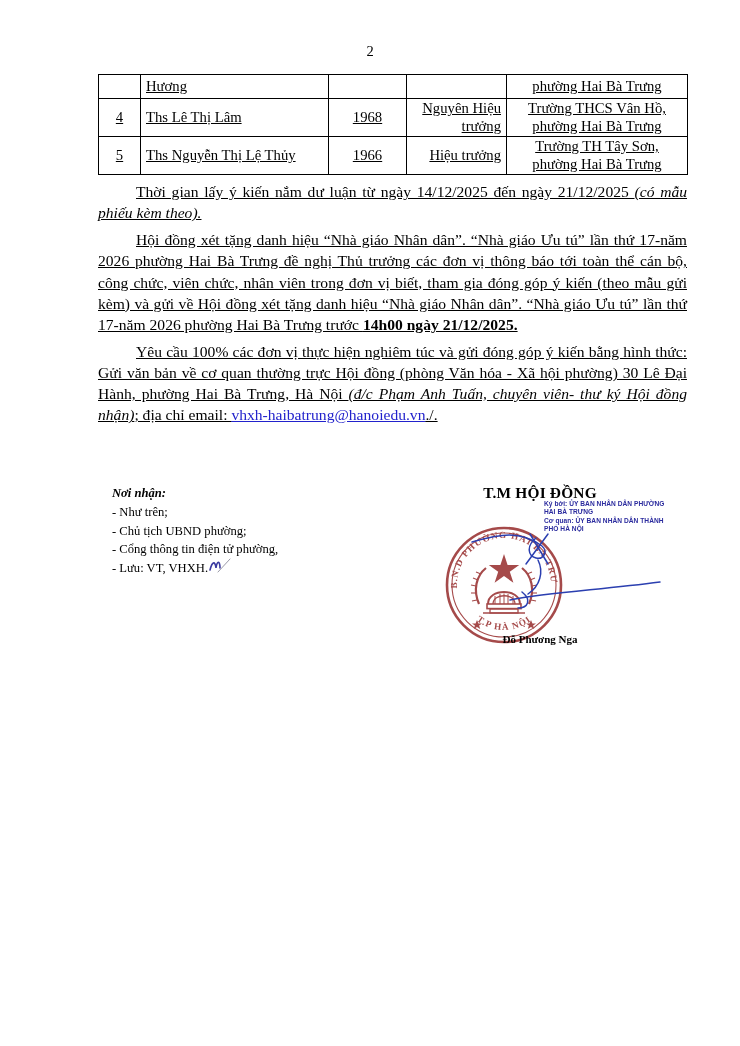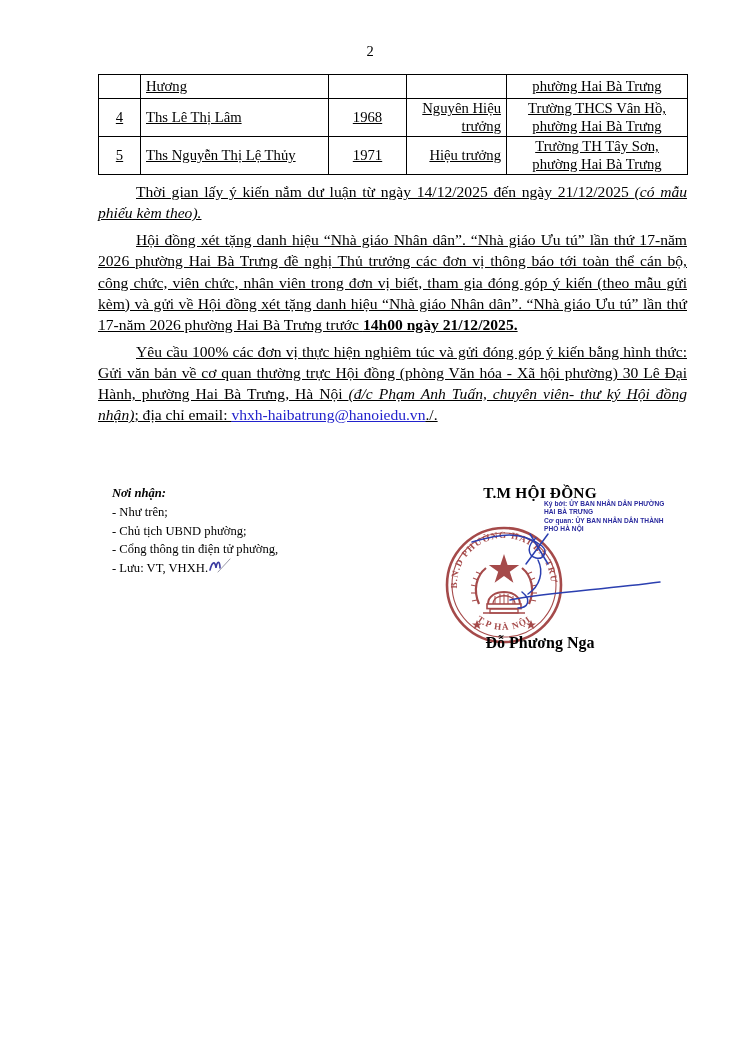--- a/index.html
+++ b/index.html
@@ -130,21 +130,21 @@
     width: 300px;
     text-align: center;
   }
   .sign-role {
     font-weight: bold;
     font-size: 15.2px;
     line-height: 1.3;
   }
   .sign-name {
     font-weight: bold;
-    font-size: 16px;
+    font-size: 11px;
     line-height: 1.35;
   }
 
   
   .digisig {
     position: absolute;
     left: 544px;
     top: 500px;
     width: 150px;
     color: #2b2b9e;
@@ -198,21 +198,21 @@
         <tr class="row-4">
           <td class="c-stt">4</td>
           <td class="c-name">Ths Lê Thị Lâm</td>
           <td class="c-year">1968</td>
           <td class="c-pos">Nguyên Hiệu trưởng</td>
           <td class="c-unit">Trường THCS Vân Hồ, phường Hai Bà Trưng</td>
         </tr>
         <tr class="row-5">
           <td class="c-stt">5</td>
           <td class="c-name">Ths Nguyễn Thị Lệ Thủy</td>
-          <td class="c-year">1971</td>
+          <td class="c-year">1966</td>
           <td class="c-pos">Hiệu trưởng</td>
           <td class="c-unit">Trường TH Tây Sơn, phường Hai Bà Trưng</td>
         </tr>
       </tbody>
     </table>
   </div>
 
   <div class="body-block">
 
     <p class="para"><span>Thời gian lấy ý kiến nắm dư luận từ ngày 14/12/2025 đến ngày 21/12/2025 </span><span class="ital">(có mẫu phiếu kèm theo).</span></p>

